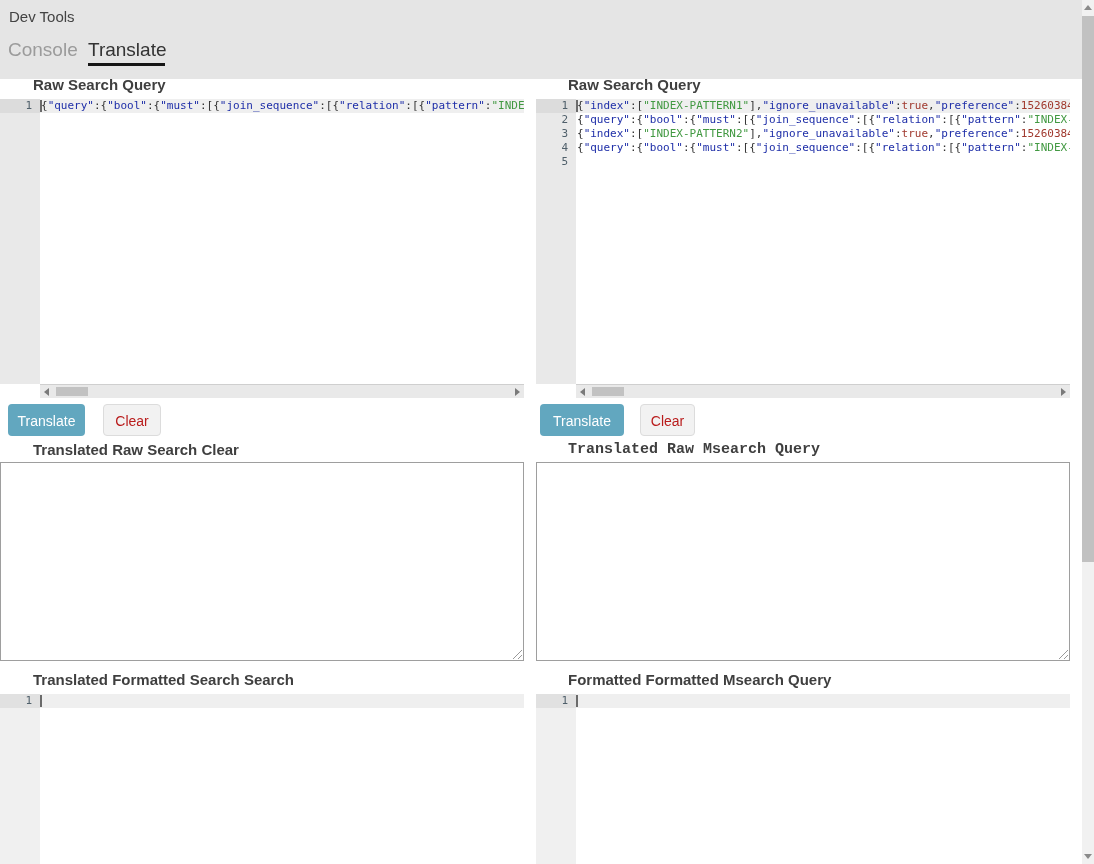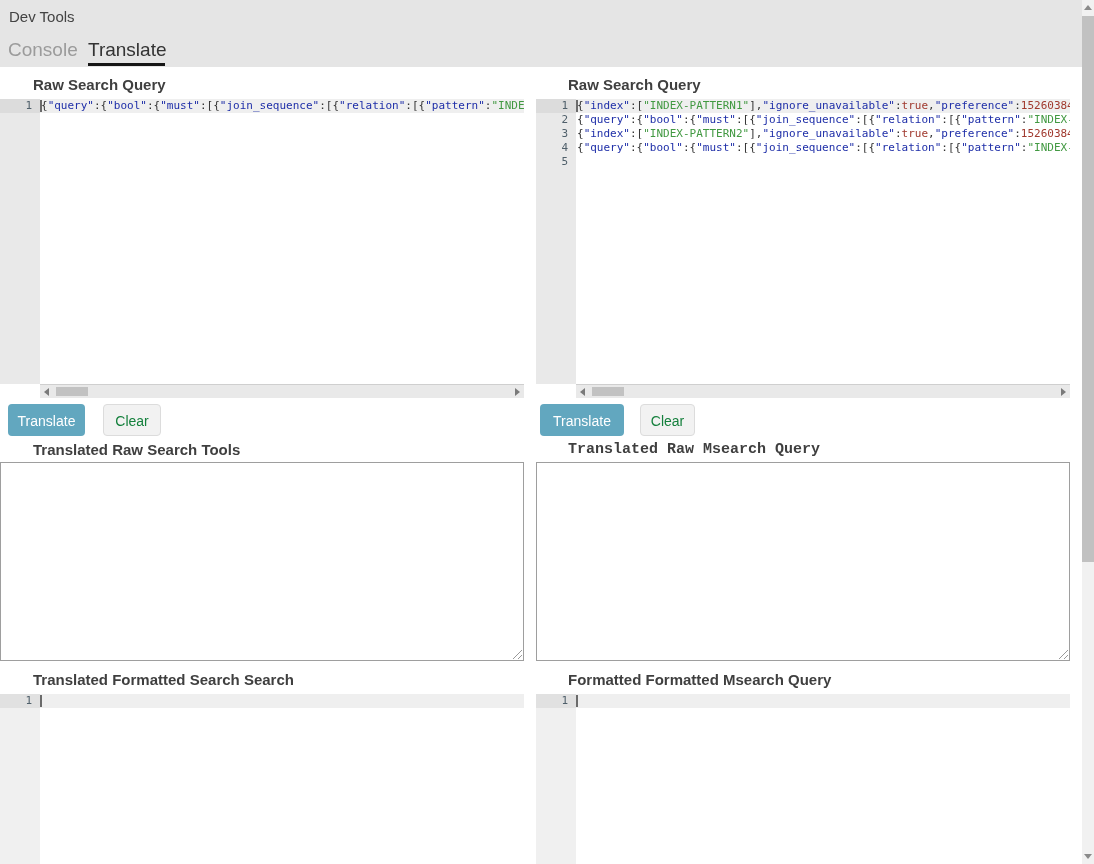--- a/index.html
+++ b/index.html
@@ -2,21 +2,21 @@
 <html><head>
 <meta charset="utf-8">
 <style>
   * { box-sizing: border-box; }
   html,body { margin:0; padding:0; }
   body {
     width:1094px; height:864px; position:relative; overflow:hidden;
     background:#ffffff; font-family:"Liberation Sans", sans-serif;
   }
   
-  .header { position:absolute; left:0; top:0; width:1082px; height:67px; background:#E5E5E5; }
+  .header { position:absolute; left:0; top:0; width:1082px; height:79px; background:#E5E5E5; }
   .devtools-title { position:absolute; left:9px; top:8px; font-size:15px; color:#434343; }
   .tab { position:absolute; top:39px; font-size:19px; cursor:pointer; }
   .tab-console   { left:8px;  color:#9B9B9B; }
   .tab-translate { left:88px; color:#333333; }
   .tab-underline { position:absolute; left:88px; top:63px; width:77px; height:3px; background:#161616; }
 
   
   .heading { position:absolute; font-size:15px; font-weight:bold; color:#3F3F3F; white-space:nowrap;margin-left:32px; }
   #h-raw-search      { left:1px;   top:76px;  }
   #h-raw-msearch     { left:536px; top:76px;  }
@@ -63,21 +63,21 @@
   }
   .hs-thumb { position:absolute; left:16px; top:2px; width:32px; height:9px; background:#C2C2C2; }
   .tri { width:0; height:0; border-style:solid; position:absolute; }
   .tri-left  { border-width:4px 5px 4px 0; border-color:transparent #7A7A7A transparent transparent; left:4px; top:3px; }
   .tri-right { border-width:4px 0 4px 5px; border-color:transparent transparent transparent #7A7A7A; right:4px; top:3px; }
 
   
   .btn { position:absolute; top:404px; height:32px; border-radius:4px; font-size:14px;
          line-height:32px; text-align:center; cursor:pointer; }
   .btn-primary { background:#62A7BF; color:#ffffff; border:none; }
-  .btn-default { background:#F2F2F2; color:#15803d; border:1px solid #DCDCDC; line-height:30px; }
+  .btn-default { background:#F2F2F2; color:#b91c1c; border:1px solid #DCDCDC; line-height:30px; }
   #btn-translate-search  { left:8px;   width:77px; }
   #btn-clear-search      { left:103px; width:58px; }
   #btn-translate-msearch { left:540px; width:84px; }
   #btn-clear-msearch     { left:640px; width:55px; }
 
   
   .ta { position:absolute; top:462px; height:199px; background:#fff;
         border:1px solid #9E9E9E; resize:none; outline:none;
         font-family:"Liberation Sans", sans-serif; font-size:13px; padding:4px; }
   #ta-search  { left:0;     width:524px; }
@@ -134,21 +134,21 @@
     <span class="hs-thumb"></span>
     <span class="tri tri-right"></span>
   </div>
 </div>
 
 <button class="btn btn-primary" id="btn-translate-search">Translate</button>
 <button class="btn btn-default" id="btn-clear-search">Clear</button>
 <button class="btn btn-primary" id="btn-translate-msearch">Translate</button>
 <button class="btn btn-default" id="btn-clear-msearch">Clear</button>
 
-<div class="heading" id="h-tr-search">Translated Raw Search Tools</div>
+<div class="heading" id="h-tr-search">Translated Raw Search Clear</div>
 <div class="heading" id="h-tr-msearch">Translated Raw Msearch Query</div>
 
 <textarea class="ta" id="ta-search" style=""></textarea>
 <textarea class="ta" id="ta-msearch" style=""></textarea>
 
 <svg class="grip" id="grip-search" width="12" height="12">
   <path d="M11 2 L2 11 M11 7 L7 11" stroke="#999999" stroke-width="1" fill="none"></path>
 </svg>
 <svg class="grip" id="grip-msearch" width="12" height="12">
   <path d="M11 2 L2 11 M11 7 L7 11" stroke="#999999" stroke-width="1" fill="none"></path>

